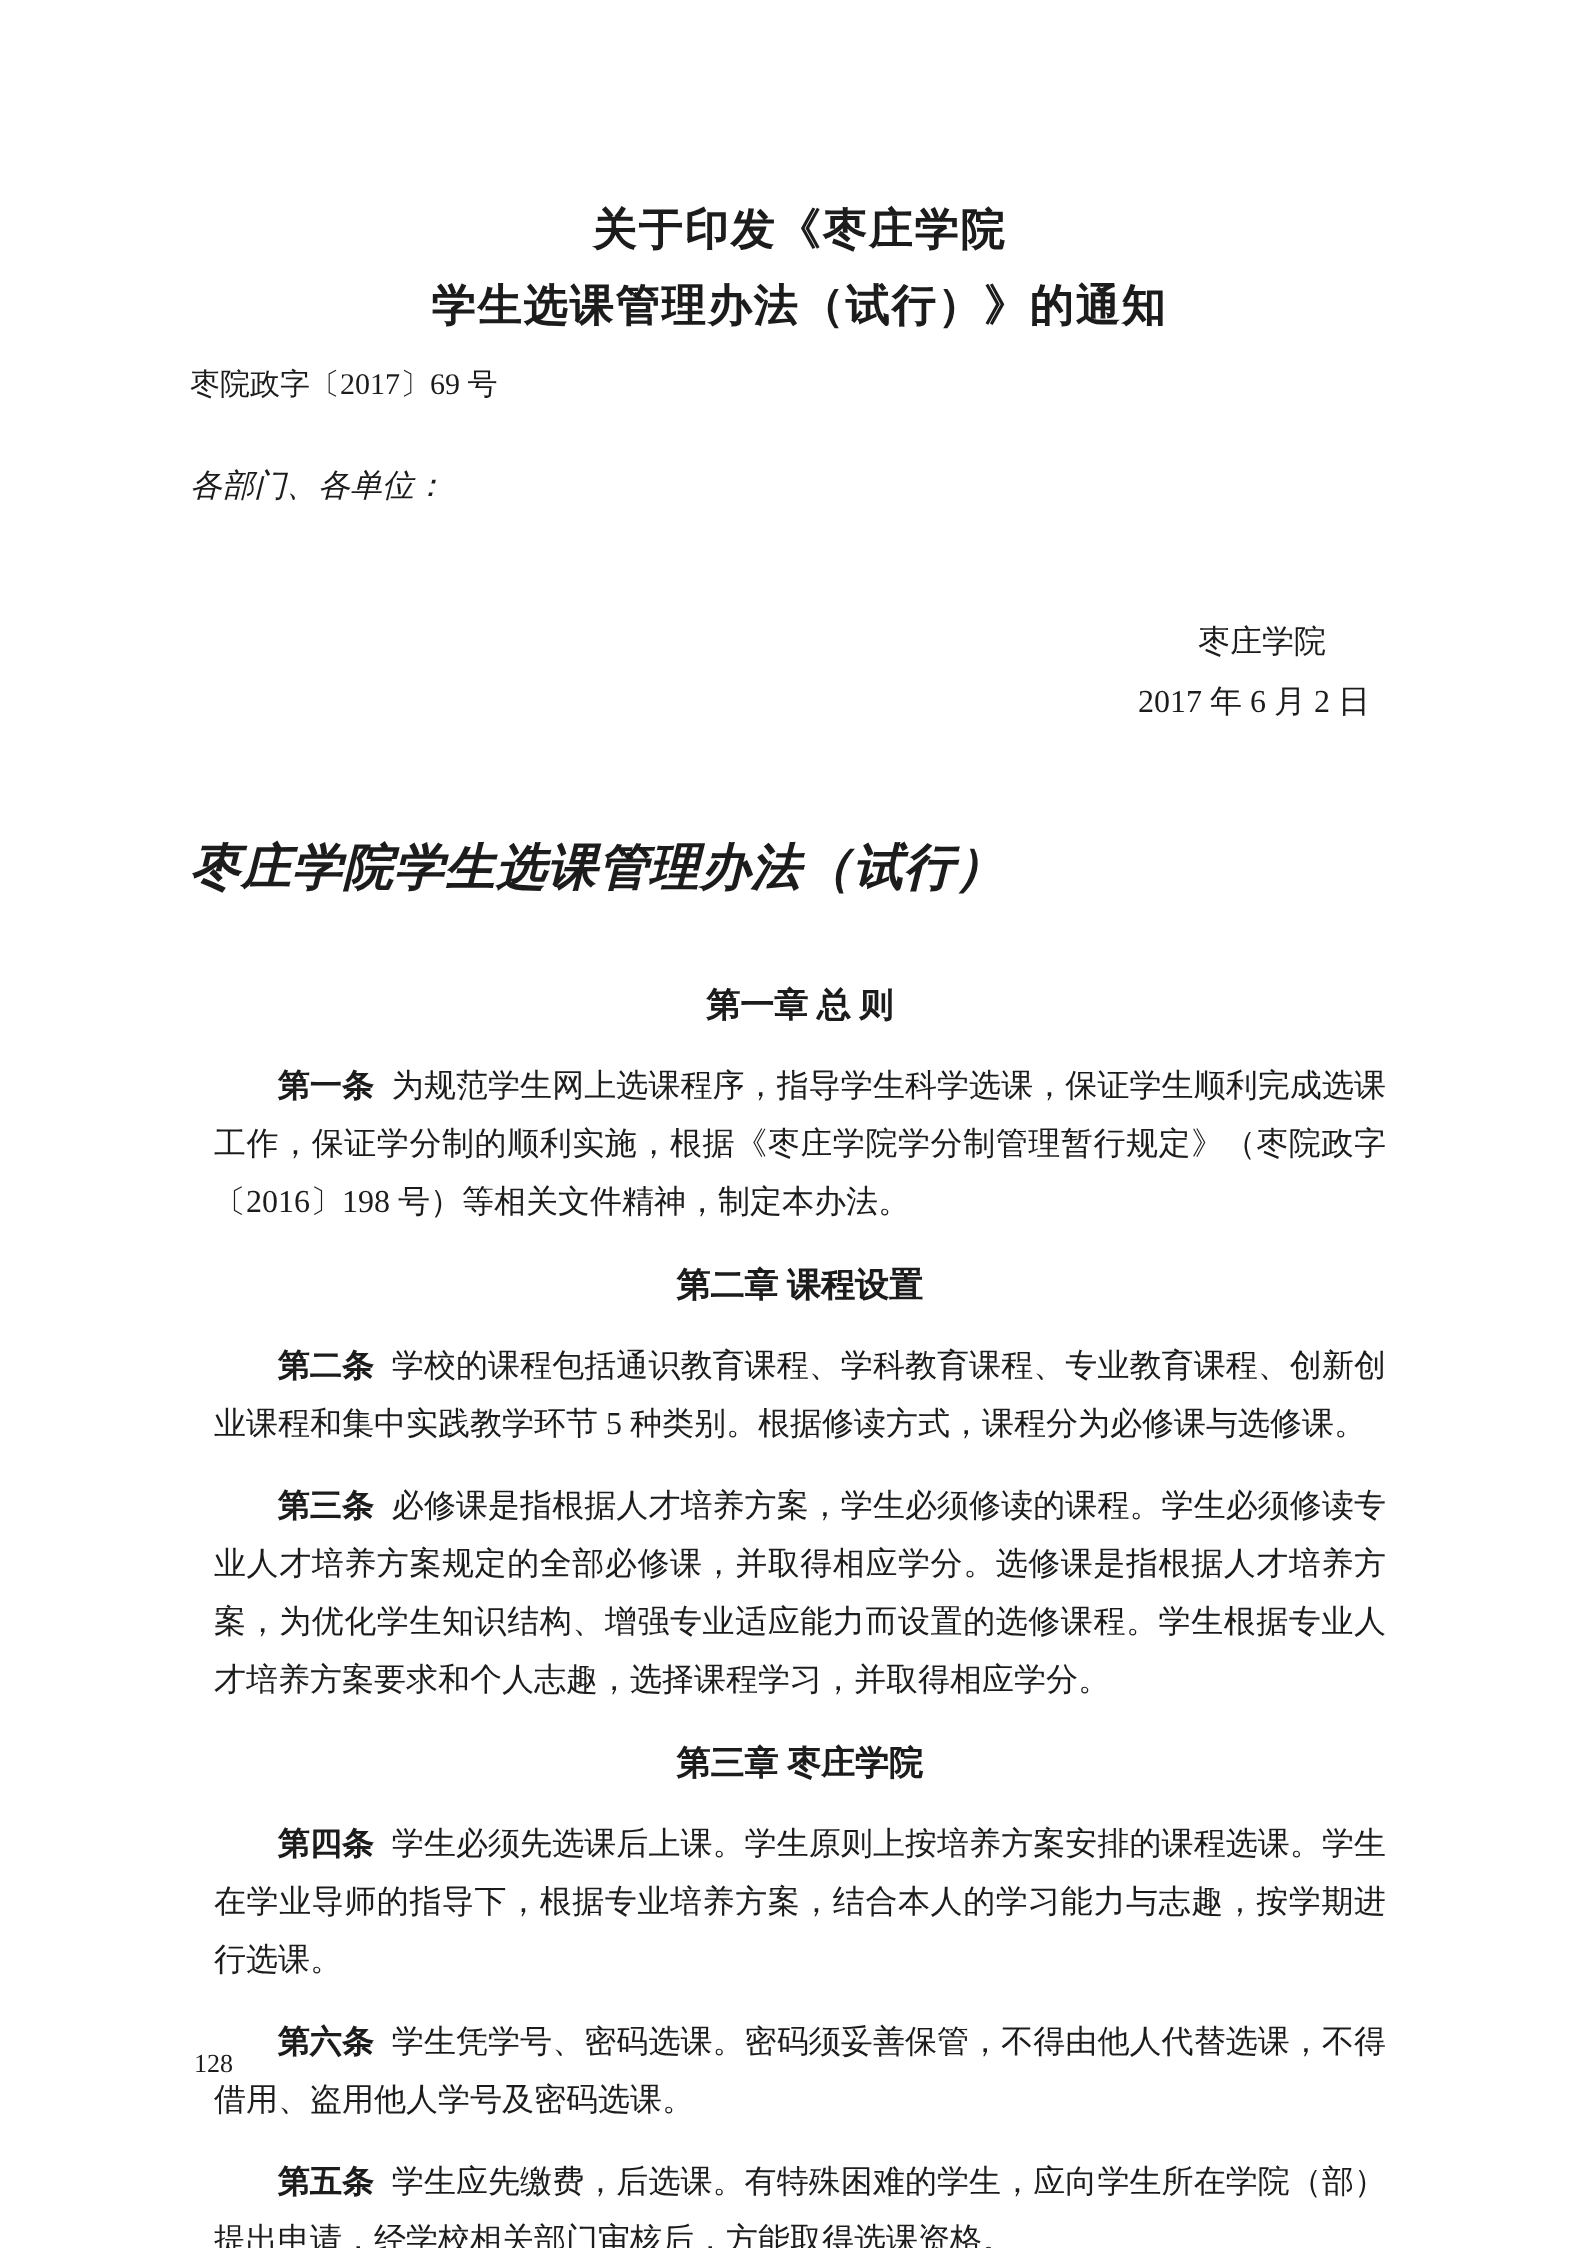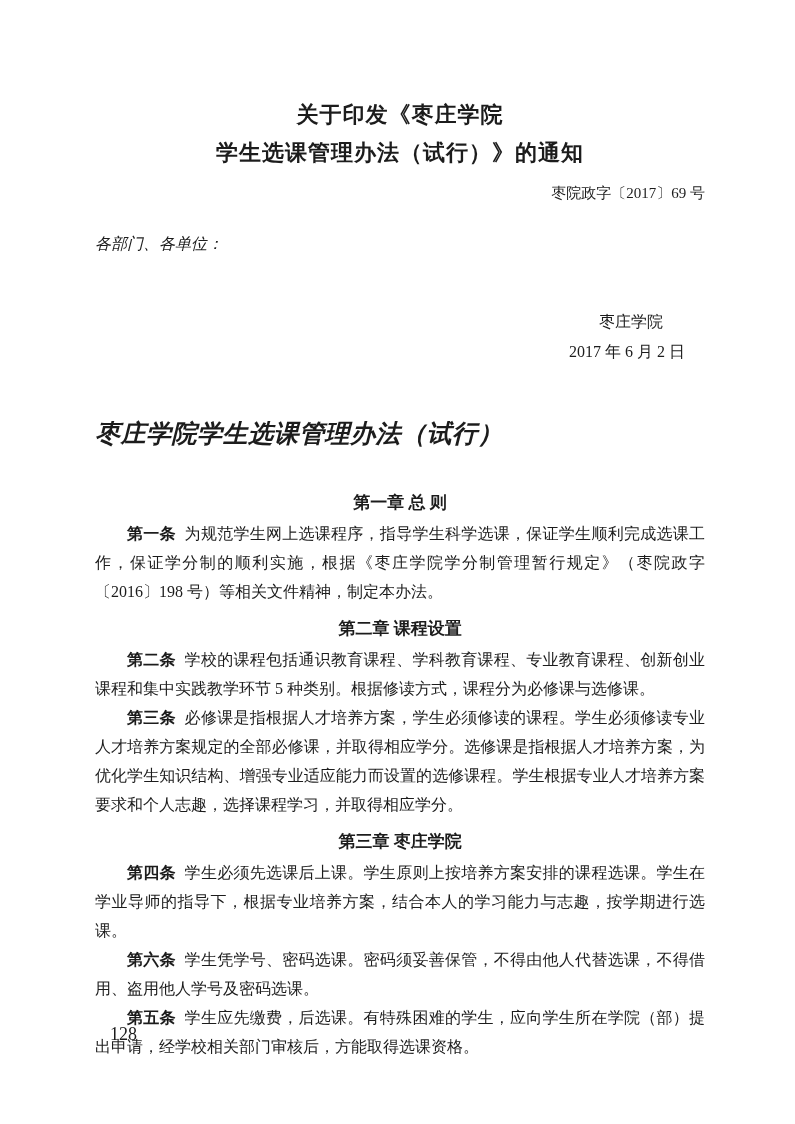--- a/index.html
+++ b/index.html
@@ -23,21 +23,21 @@
   .notice-title {
     margin: 0;
     text-align: center;
     font-size: 22px;
     font-weight: bold;
     line-height: 38px;
     letter-spacing: 1px;
   }
   .doc-number {
     margin-top: 9px;
-    text-align: right;
+    text-align: left;
     font-size: 15px;
     line-height: 24px;
   }
   .body-text {
     font-size: 16px;
     line-height: 29px;
   }
   .salutation {
     margin-top: 24px;
     font-style: italic;
@@ -71,33 +71,33 @@
     margin: 38px 0 2px 0;
     text-align: center;
     font-size: 17px;
     font-weight: bold;
     line-height: 29px;
   }
   .chapter-heading.tight {
     margin: 8px 0 2px 0;
   }
   .article {
-    margin: 0;
+    margin: 12px;
     text-align: justify;
     text-indent: 2em;
   }
   .article strong {
     font-weight: bold;
     margin-right: 0.55em;
   }
   .page-number {
     position: absolute;
-    left: 110px;
+    left: 97px;
     top: 1024px;
-    font-size: 18px;
+    font-size: 13px;
     text-align: right;
   }
 </style>
 </head>
 <body>
 
 <div class="page">
   <div class="content">
 
     <h1 class="notice-title"><span>关于印发《枣庄学院</span><br><span>学生选课管理办法（试行）》的通知</span></h1>

